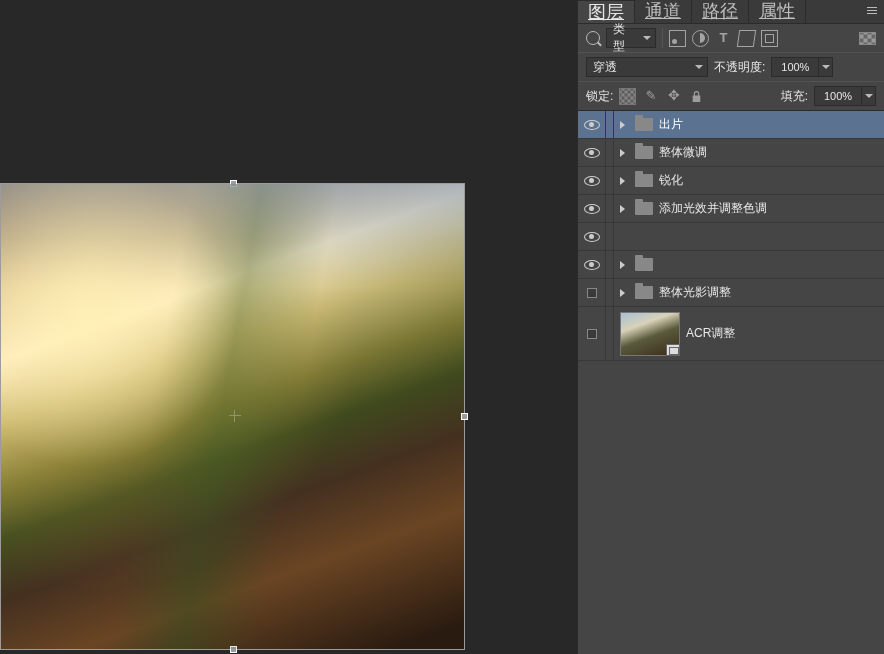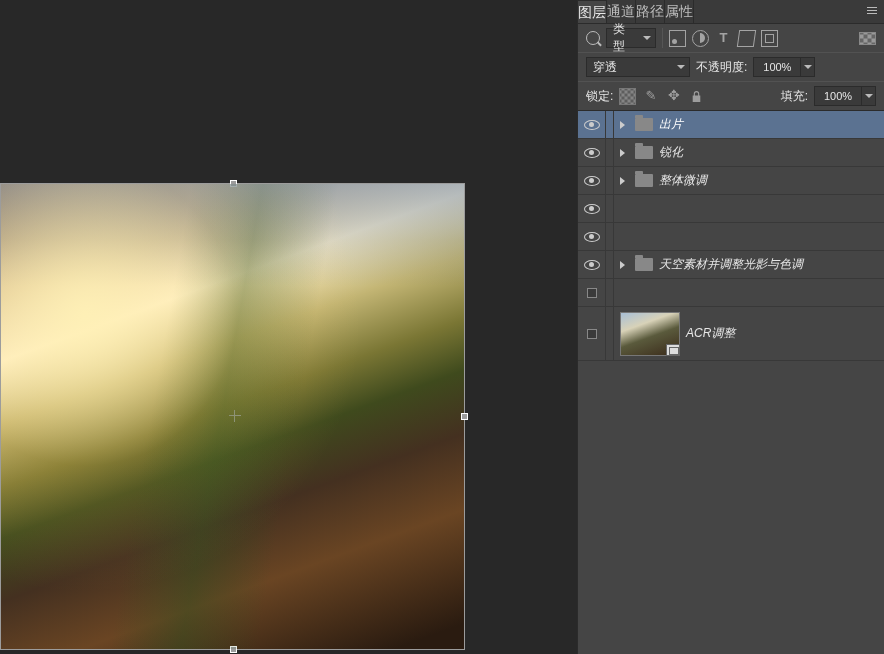--- a/index.html
+++ b/index.html
@@ -18,21 +18,21 @@
 .th-bottom { left: 229px; bottom: -4px; }
 .th-right { right: -4px; top: 229px; }
 .center-mark { position:absolute; left: 228px; top: 226px; width: 12px; height: 12px; }
 .center-mark::before, .center-mark::after { content:""; position:absolute; background:#aaa; }
 .center-mark::before { left:5px; top:0; width:1px; height:12px; }
 .center-mark::after  { left:0; top:5px; width:12px; height:1px; }
 
 
 .panel { position: absolute; left: 577px; top: 0; width: 307px; height: 654px; background: #454545; border-left: 1px solid #2b2b2b; display: flex; flex-direction: column; }
 .panel-tabs { height: 24px; background: #3a3a3a; display: flex; align-items: stretch; border-bottom: 1px solid #2b2b2b; position: relative; }
-.tab { padding: 0 0; line-height: 22px; color: #bdbdbd; border-right: 1px solid #2b2b2b; cursor: default; font-size: 14px; }
+.tab { padding: 0 10px; line-height: 22px; color: #bdbdbd; border-right: 1px solid #2b2b2b; cursor: default; font-size: 18px; text-decoration: underline; }
 .tab.active { background: #454545; color: #e6e6e6; border-top: 1px solid #2b2b2b; }
 .panel-menu-icon { position:absolute; right:4px; top:4px; width:16px; height:14px; }
 .panel-menu-icon span, .panel-menu-icon::before, .panel-menu-icon::after { content:""; position:absolute; left:3px; width:10px; height:1px; background:#bbb; }
 .panel-menu-icon::before { top:3px; } .panel-menu-icon span { top:6px; } .panel-menu-icon::after { top:9px; }
 
 
 .ctrl-row { height: 28px; display: flex; align-items: center; padding: 0 8px; gap: 6px; }
 .divider { height:1px; background:#2f2f2f; border-bottom:1px solid #525252; }
 
 .search-icon { width:14px; height:14px; border:1.5px solid #bbb; border-radius:50%; position:relative; }
@@ -72,21 +72,21 @@
 .layer-row.thumb { height:54px; }
 .vis-col { width:28px; height:100%; display:flex; align-items:center; justify-content:center; border-right:1px solid #383838; }
 .link-col { width:8px; height:100%; border-right:1px solid #383838; }
 .eye-icon { width:16px; height:10px; border:1.5px solid #ccc; border-radius:60%; position:relative; }
 .eye-icon::after { content:""; position:absolute; left:4px; top:1px; width:5px; height:5px; background:#ccc; border-radius:50%; }
 .checkbox-empty { width:10px; height:10px; border:1px solid #888; background:#3a3a3a; }
 .layer-content { flex:1; height:100%; display:flex; align-items:center; padding:0 6px; gap:6px; }
 .expand-tri { width:0; height:0; border:4px solid transparent; border-left:5px solid #ccc; }
 .folder-icon { width:18px; height:13px; background:#888; border-radius:1px; position:relative; }
 .folder-icon::before { content:""; position:absolute; left:0; top:-3px; width:8px; height:3px; background:#888; border-radius:1px 1px 0 0; }
-.layer-name { white-space:nowrap; color:#e6e6e6;font-style:italic; }
+.layer-name { white-space:nowrap; color:#e6e6e6; }
 .layer-row.selected .layer-name { color:#fff; }
 
 .thumb-box { width:60px; height:44px; border:1px solid #777; position:relative; background:linear-gradient(160deg,#a8bfd6 0%,#d8d2b8 30%,#5a5a3c 55%,#3a2a1a 100%); }
 .thumb-box.muted { background:linear-gradient(160deg,#6a7a8a 0%,#8a856e 30%,#3a3a28 55%,#1a130c 100%); }
 .thumb-badge { position:absolute; right:-1px; bottom:-1px; width:14px; height:12px; background:#ddd; border:1px solid #666; }
 .thumb-badge::after { content:""; position:absolute; left:2px; top:2px; width:8px; height:6px; border:1px solid #666; }
 
 .watermark { position:absolute; left:645px; top:3px; font-size:11px; color:#7a7a7a; letter-spacing:.5px; }
 </style>
 </head>
@@ -125,21 +125,21 @@
     <div class="ficon fi-mask"></div>
     <div class="ficon fi-text"></div>
     <div class="ficon fi-shape"></div>
     <div class="ficon fi-smart"></div>
     <div style="flex:1"></div>
     <div class="fi-tile"></div>
   </div>
   <div class="divider"></div>
 
   <div class="ctrl-row">
-    <div class="dropdown" style="width:104px">
+    <div class="dropdown" style="width:122px">
       <span>穿透</span>
     </div>
     <span class="label">不透明度:</span>
     <div class="pct-box">
       <input value="100%" style="">
       <div class="arrow"></div>
     </div>
   </div>
   <div class="divider"></div>
 
@@ -174,62 +174,71 @@
         </div>
       </div>
       <div class="layer-row">
         <div class="vis-col">
           <div class="eye-icon"></div>
         </div>
         <div class="link-col"></div>
         <div class="layer-content">
           <div class="expand-tri"></div>
           <div class="folder-icon"></div>
+          <span class="layer-name">整体微调</span>
+        </div>
+      </div>
+      <div class="layer-row">
+        <div class="vis-col">
+          <div class="eye-icon"></div>
+        </div>
+        <div class="link-col"></div>
+        <div class="layer-content">
+          <div class="expand-tri"></div>
+          <div class="folder-icon"></div>
           <span class="layer-name">锐化</span>
         </div>
       </div>
       <div class="layer-row">
         <div class="vis-col">
           <div class="eye-icon"></div>
         </div>
         <div class="link-col"></div>
         <div class="layer-content">
           <div class="expand-tri"></div>
           <div class="folder-icon"></div>
-          <span class="layer-name">整体微调</span>
-        </div>
-      </div>
-      <div class="layer-row">
-        <div class="vis-col">
-          <div class="eye-icon"></div>
-        </div>
-        <div class="link-col"></div>
-      </div>
-      <div class="layer-row">
-        <div class="vis-col">
-          <div class="eye-icon"></div>
-        </div>
-        <div class="link-col"></div>
-      </div>
-      <div class="layer-row">
-        <div class="vis-col">
-          <div class="eye-icon"></div>
-        </div>
-        <div class="link-col"></div>
-        <div class="layer-content">
-          <div class="expand-tri"></div>
-          <div class="folder-icon"></div>
-          <span class="layer-name">天空素材并调整光影与色调</span>
+          <span class="layer-name">添加光效并调整色调</span>
+        </div>
+      </div>
+      <div class="layer-row">
+        <div class="vis-col">
+          <div class="eye-icon"></div>
+        </div>
+        <div class="link-col"></div>
+      </div>
+      <div class="layer-row">
+        <div class="vis-col">
+          <div class="eye-icon"></div>
+        </div>
+        <div class="link-col"></div>
+        <div class="layer-content">
+          <div class="expand-tri"></div>
+          <div class="folder-icon"></div>
         </div>
       </div>
       <div class="layer-row">
         <div class="vis-col">
           <div class="checkbox-empty"></div>
         </div>
         <div class="link-col"></div>
+        <div class="layer-content">
+          <div class="expand-tri"></div>
+          <div class="folder-icon"></div>
+          <span class="layer-name">整体光影调整</span>
+        </div>
       </div>
       <div class="layer-row thumb">
         <div class="vis-col">
           <div class="checkbox-empty"></div>
         </div>
         <div class="link-col"></div>
         <div class="layer-content">
           <div class="thumb-box">
             <div class="thumb-badge"></div>
           </div>

